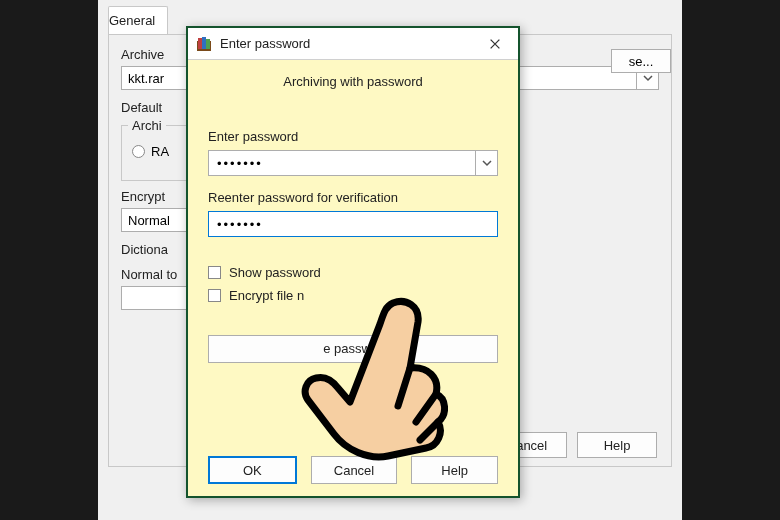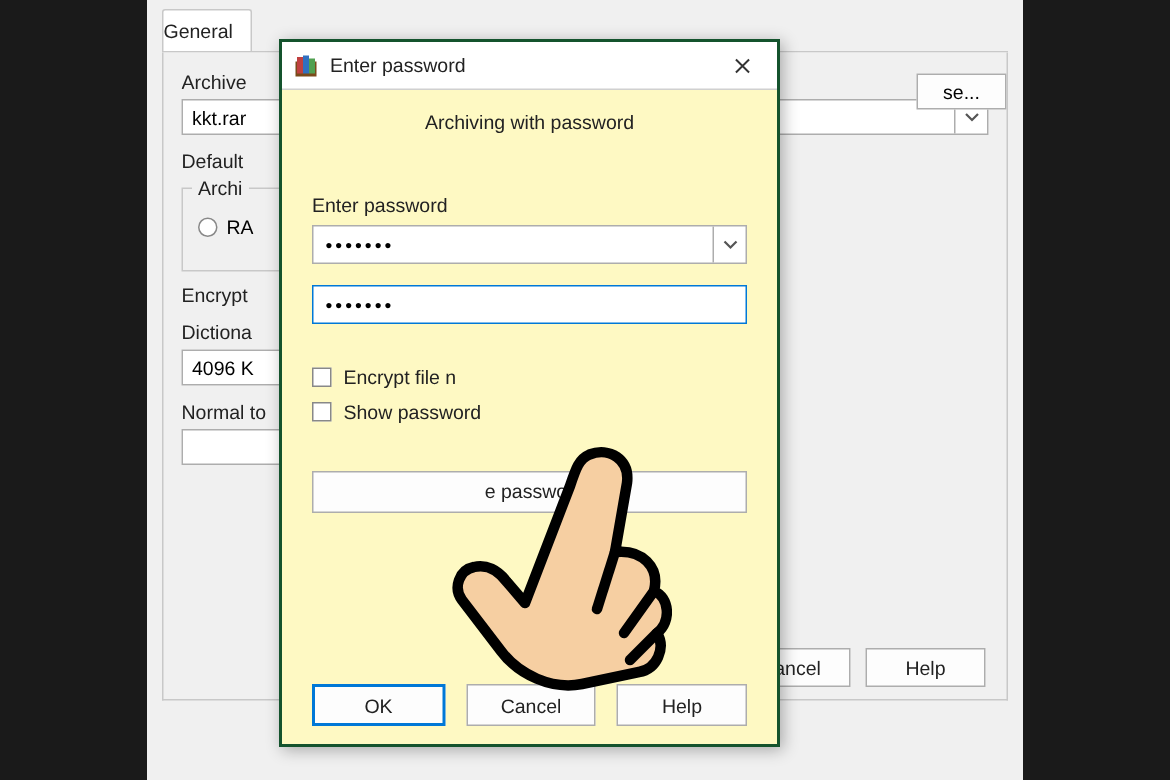--- a/index.html
+++ b/index.html
@@ -84,26 +84,26 @@
       </div>
       <div class="groupbox" style="width:70px;height:56px;">
         <span class="group-title cut">Archi</span>
         <div class="radio" style="margin-top:-10px">
           <span class="r"></span>
           <span class="cut">RA</span>
         </div>
       </div>
       <div class="line">
         <div class="field-label cut" style="width:60px">Encrypt</div>
+        <div class="combo" style="width:70px">
+          <input value="Normal" style="">
+        </div>
       </div>
       <div class="line">
         <div class="field-label cut" style="width:60px">Dictiona</div>
-        <div class="combo" style="width:70px">
-          <input value="4096 K" style="">
-        </div>
       </div>
       <div class="line">
         <div class="field-label cut" style="width:60px">Normal to</div>
         <div class="combo" style="width:70px">
           <input style="">
         </div>
       </div>
       <div class="bottom-row">
         <div class="btn">OK</div>
         <div class="btn">Cancel</div>
@@ -136,32 +136,33 @@
     <div class="pw-field-label">Enter password</div>
     <div class="pw-input-wrap">
       <input class="pw-input" value="•••••••" style="">
       <span class="pw-chev">
           <svg viewBox="0 0 10 10">
             <path d="M1 3l4 4 4-4" fill="none" stroke="#555" stroke-width="1.5"></path>
           </svg>
         </span>
     </div>
 
+    <div class="pw-field-label">Reenter password for verification</div>
     <div class="pw-input-wrap focused">
       <input class="pw-input" value="•••••••" style="">
     </div>
 
     <div style="height:14px"></div>
     <div class="check">
       <span class="box"></span>
-      <span class="cut">Encrypt file n</span>
+      <span>Show password</span>
     </div>
     <div class="check">
       <span class="box"></span>
-      <span>Show password</span>
+      <span class="cut">Encrypt file n</span>
     </div>
 
     <div class="org-btn">
       <span style="display:inline-block;width:100%;text-align:right;padding-right:90px">e passwords...</span>
     </div>
 
     <div class="pw-bottom">
       <div class="btn primary">OK</div>
       <div class="btn">Cancel</div>
       <div class="btn">Help</div>

